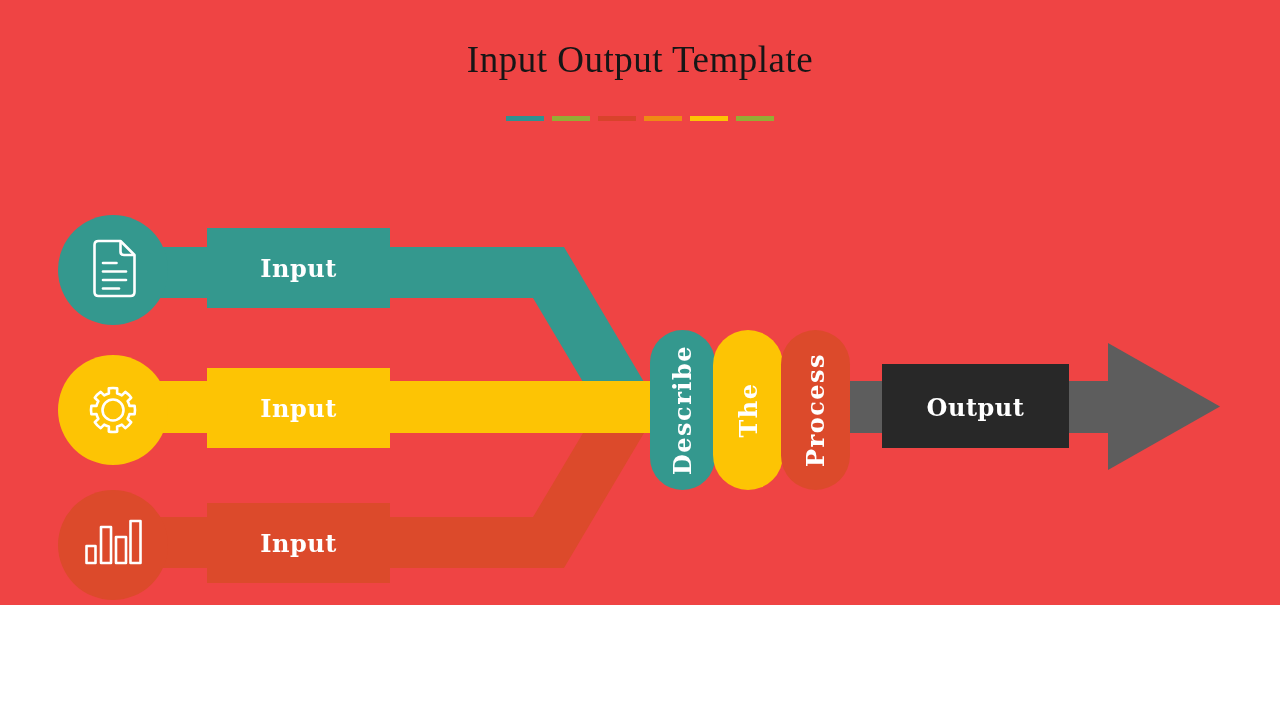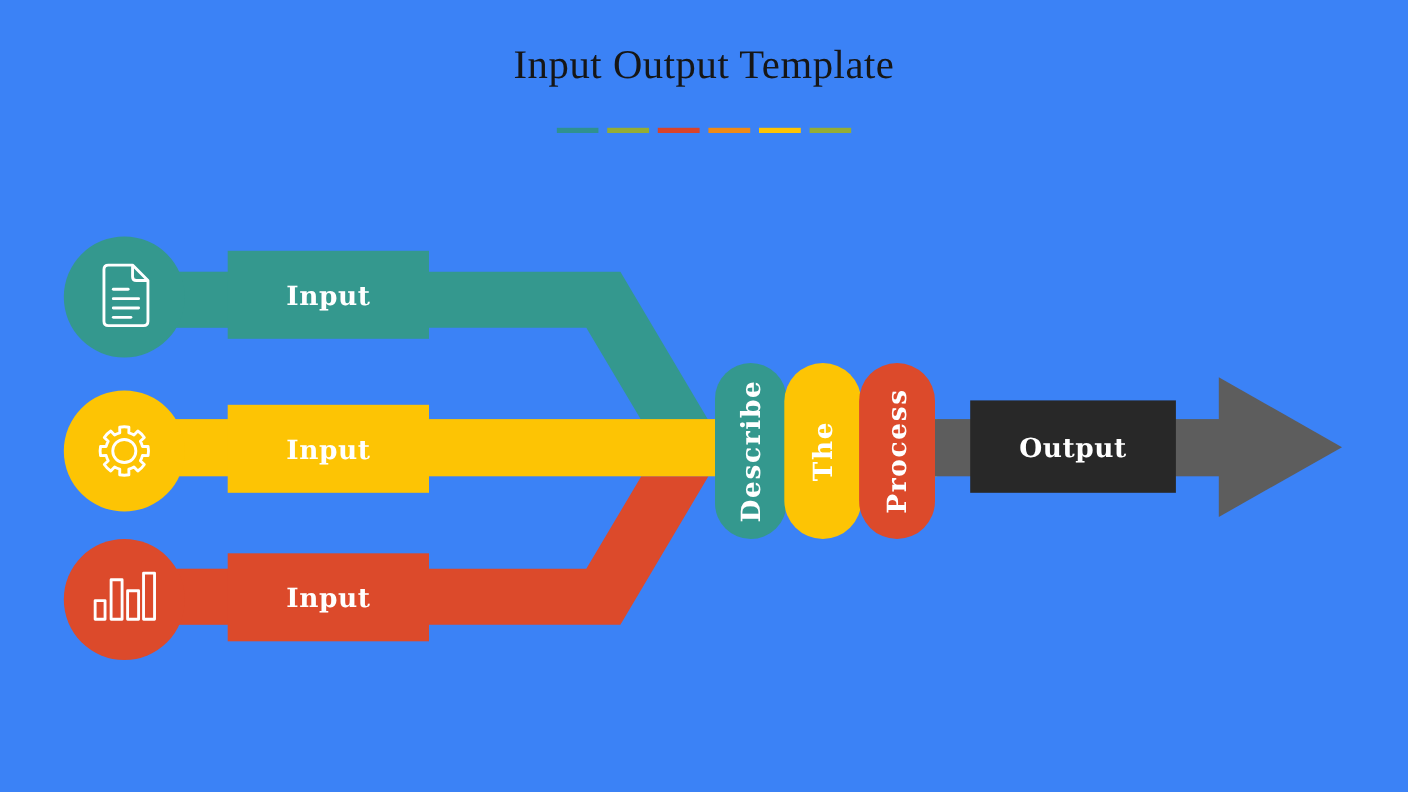--- a/index.html
+++ b/index.html
@@ -1,16 +1,16 @@
 <!DOCTYPE html>
 <html><head>
 <meta charset="utf-8">
 <style>
   html,body{margin:0;padding:0;background:#ffffff;}
-  .stage{position:relative;width:1280px;height:720px;background:#3b82f6;overflow:hidden;
+  .stage{position:relative;width:1280px;height:605px;background:#ef4444;overflow:hidden;
          font-family:"Liberation Serif", serif;}
   .title{position:absolute;top:41px;left:0;width:1280px;margin:0;text-align:center;
          font:400 37px/1 "Liberation Serif", serif;color:#161616;letter-spacing:0.5px;}
   .dashes{position:absolute;top:116px;left:50%;transform:translateX(-50%);}
   .diagram{position:absolute;left:0;top:0;width:1280px;height:720px;}
   .lbl{font:700 24px "DejaVu Serif", serif;fill:#ffffff;letter-spacing:0.5px;}
   .pill-lbl{font:700 24px "DejaVu Serif", serif;fill:#ffffff;letter-spacing:1.5px;}
   .icon{stroke:#ffffff;stroke-width:2.6;fill:none;stroke-linecap:round;stroke-linejoin:round;}
 </style>
 </head>

